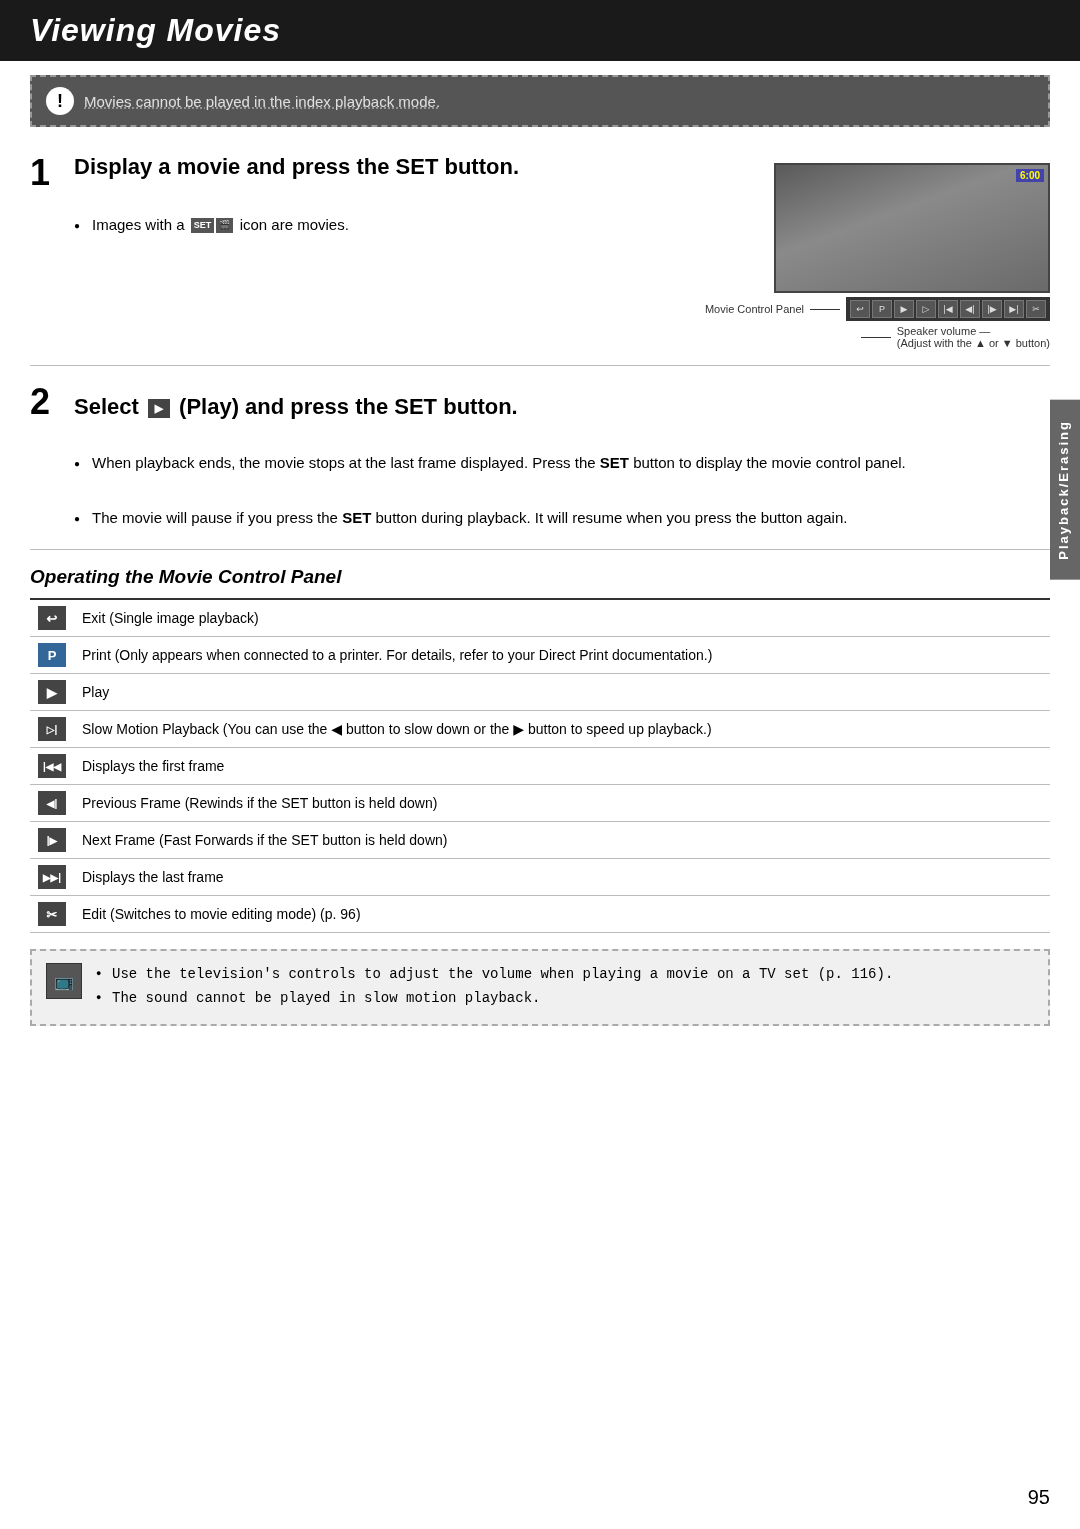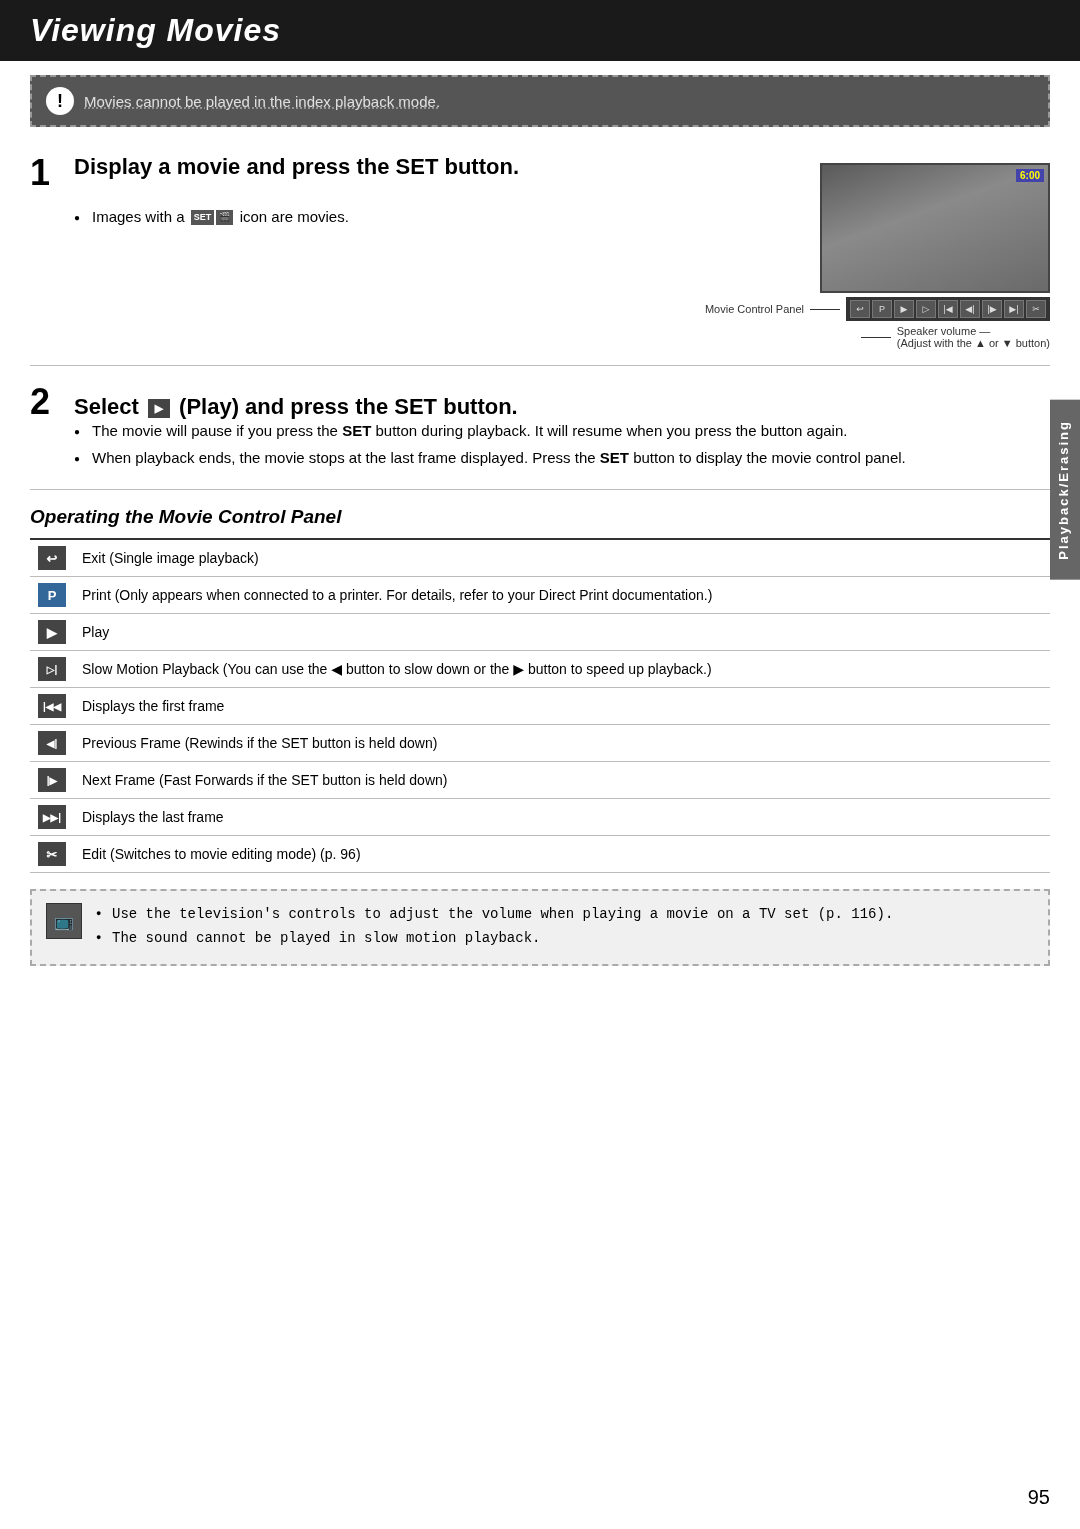--- a/index.html
+++ b/index.html
@@ -102,41 +102,42 @@
       padding: 0;
       margin: 0;
     }
 
     .step-bullets li {
       padding-left: 18px;
       position: relative;
       font-size: 15px;
       margin-bottom: 4px;
       line-height: 1.5;
+      margin-top: 32px;
     }
 
     .step-bullets li::before {
       content: '●';
       position: absolute;
       left: 0;
       font-size: 10px;
       top: 4px;
     }
 
     
     .step1-right {
       display: flex;
       flex-direction: column;
       align-items: flex-end;
       gap: 4px;
       padding-top: 10px;
     }
 
     .movie-screen {
-      width: 230px;
+      width: 276px;
       height: 130px;
       background: #7a7a7a;
       border: 2px solid #444;
       position: relative;
     }
 
     .movie-screen-overlay {
       position: absolute;
       top: 4px;
       right: 4px;
@@ -424,28 +425,28 @@
         <div style="font-size:22px;font-weight:bold;">
           <span>Select</span>
           <span class="play-btn-inline"></span>
           <span> (Play) and press the </span>
           <span class="bold">SET</span>
           <span>button.</span>
         </div>
       </div>
       <ul class="step-bullets" style="padding-left:44px;">
         <li>
+          <span>When playback ends, the movie stops at the last frame displayed. Press the</span>
+          <span class="bold">SET</span>
+          <span>button to display the movie control panel.</span>
+        </li>
+        <li>
           <span>The movie will pause if you press the</span>
           <span class="bold">SET</span>
           <span>button during playback. It will resume when you press the button again.</span>
-        </li>
-        <li>
-          <span>When playback ends, the movie stops at the last frame displayed. Press the</span>
-          <span class="bold">SET</span>
-          <span>button to display the movie control panel.</span>
         </li>
       </ul>
     </div>
 
     <div class="operating-section">
       <div class="operating-title">Operating the Movie Control Panel</div>
 
       <table class="control-table">
         <tbody>
 

